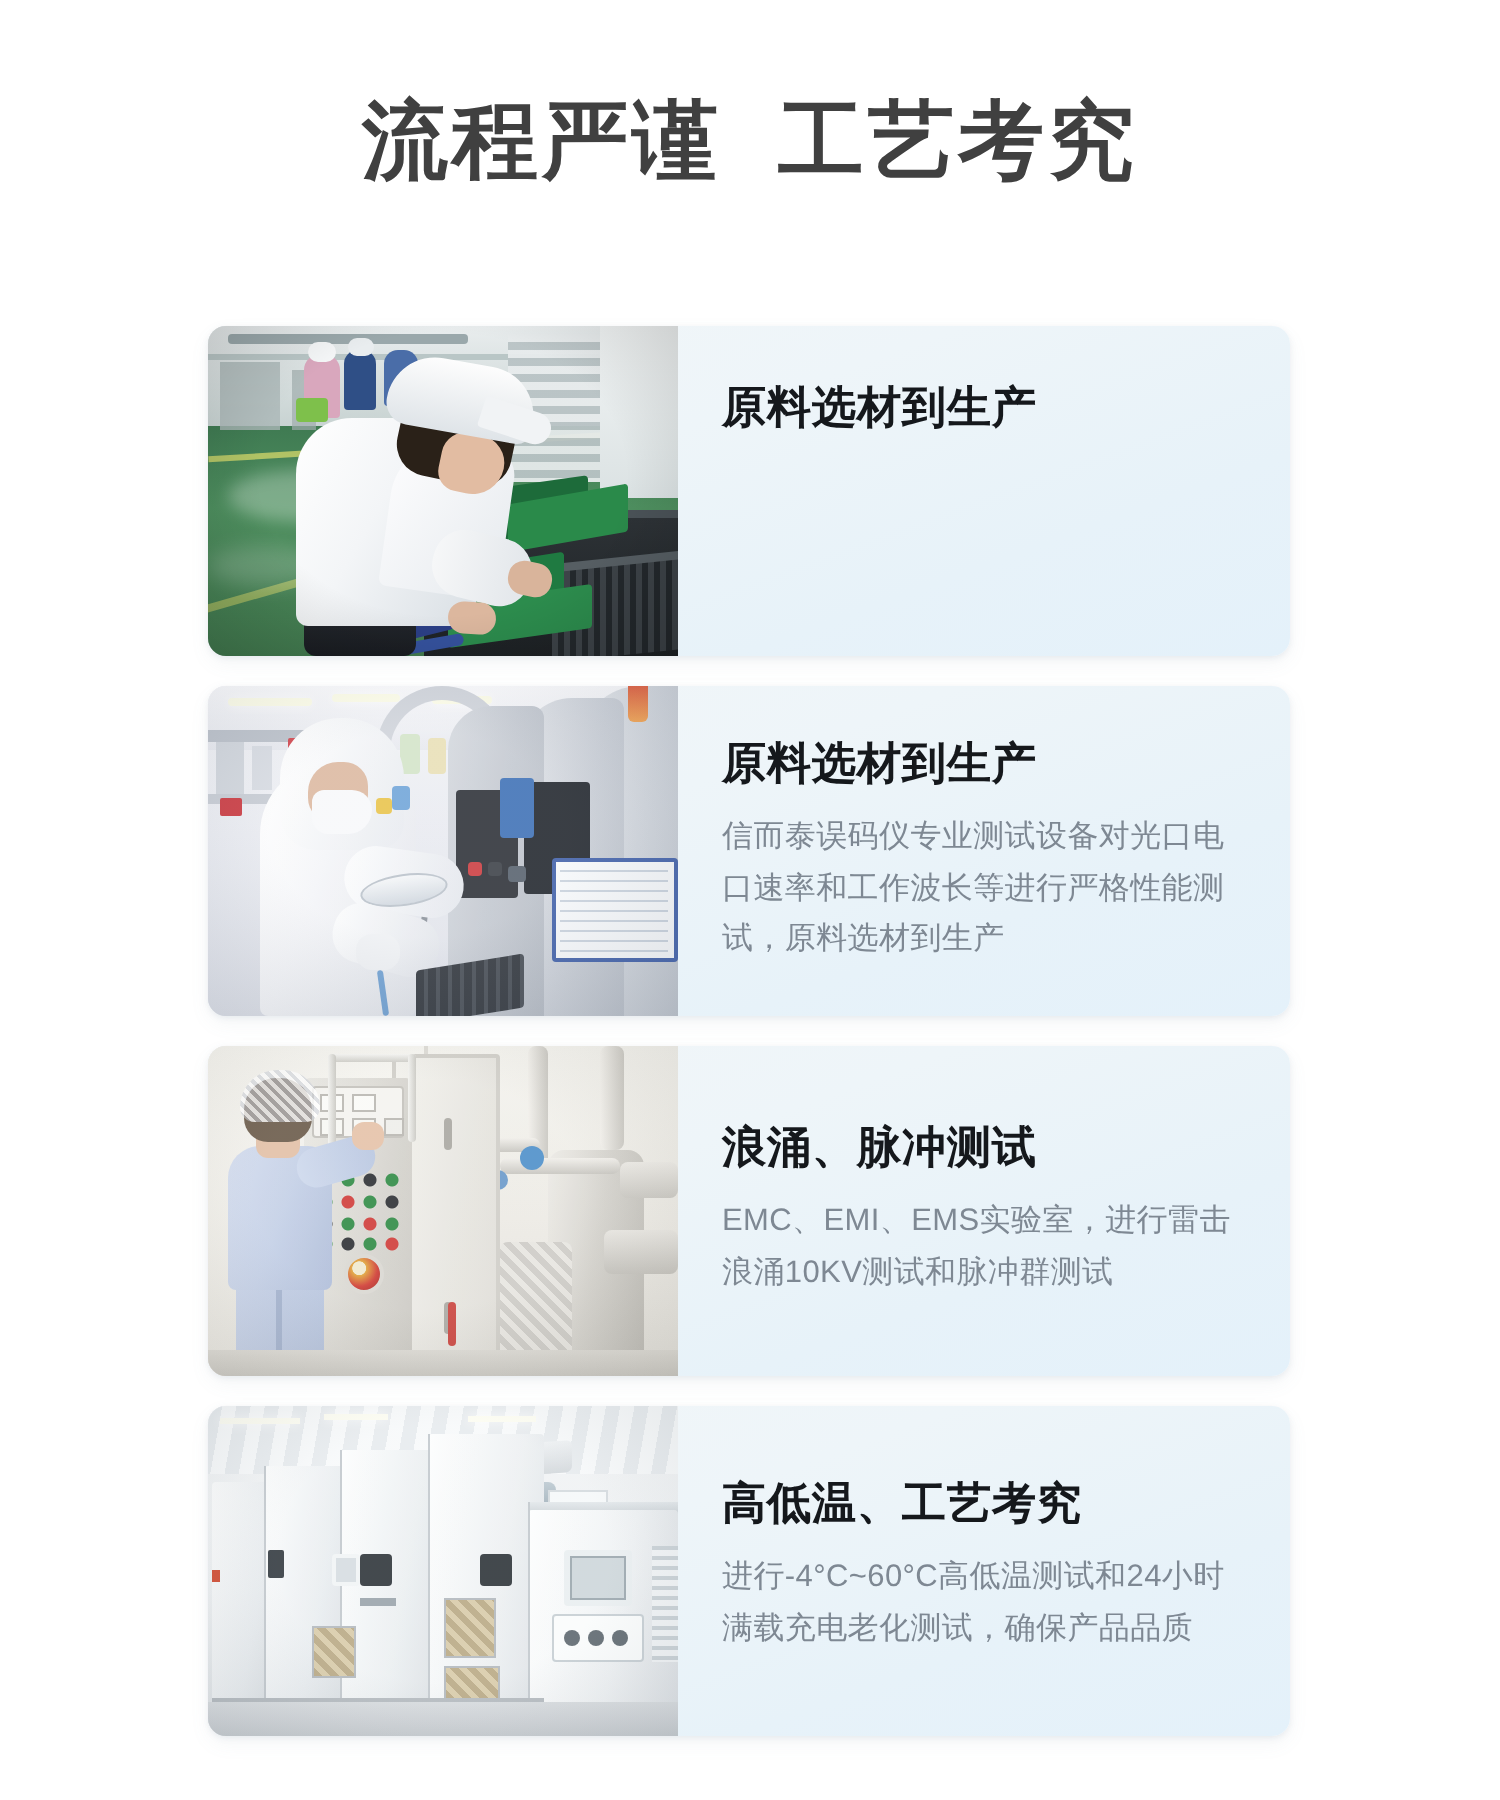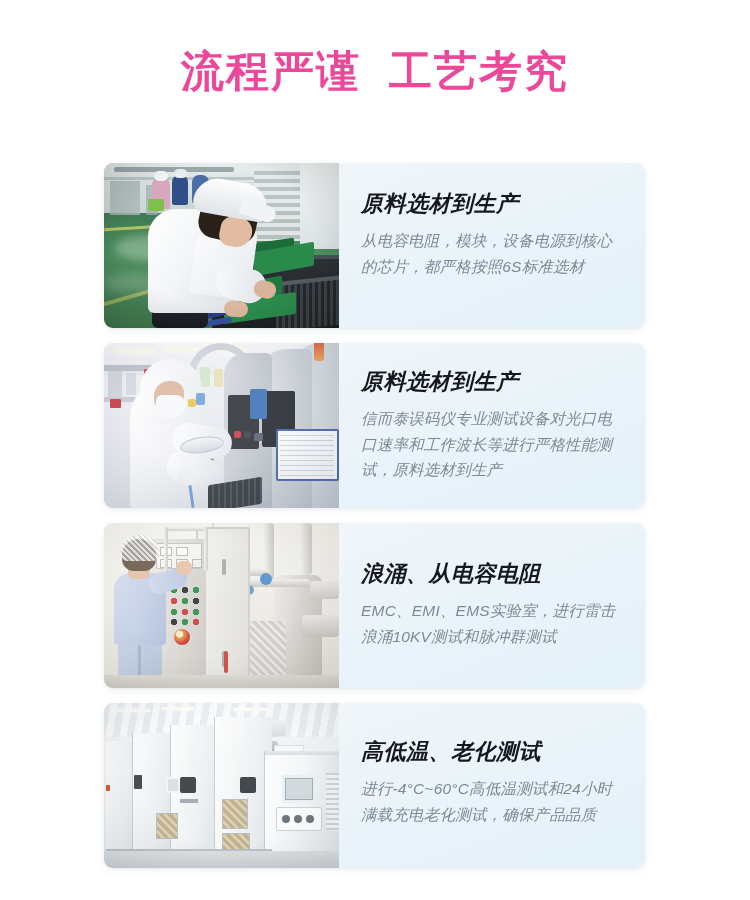--- a/index.html
+++ b/index.html
@@ -17,31 +17,30 @@
 
   
   .page-title {
     position:absolute;
     left:0; top:47px;
     width:750px;
     text-align:center;
     font-size:43px;
     font-weight:700;
     letter-spacing:2px;
-    color:#ec4899;
+    color:#404040;
     line-height:1.15;
     white-space:pre;
   }
 
   
   .cards {
     position:absolute;
     left:104px; top:163px;
     width:541px;
-    font-style:italic;
   }
   .card {
     position:relative;
     display:flex;
     align-items:stretch;
     width:541px;
     height:165px;
     margin-bottom:15px;
     border-radius:9px;
     overflow:hidden;
@@ -321,21 +320,20 @@
           <div class="ph p1-face"></div>
         <div class="ph p1-cap"></div>
           <div class="ph p1-capbrim"></div>
         <div class="ph p1-arm"></div>
           <div class="ph p1-hand"></div>
           <div class="ph p1-hand2"></div>
         <div class="ph p1-vign"></div>
       </div>
       <div class="card-text">
         <div class="card-heading">原料选材到生产</div>
-        <div class="card-desc">从电容电阻，模块，设备电源到核心的芯片，都严格按照6S标准选材</div>
       </div>
     </div>
 
     <div class="card card-2">
       <div class="card-photo">
         <div class="ph p2-bg"></div>
           <div class="ph p2-ceil"></div>
         <div class="ph p2-l1"></div>
           <div class="ph p2-l2"></div>
           <div class="ph p2-l3"></div>
@@ -418,21 +416,21 @@
         <div class="ph p3-body"></div>
           <div class="ph p3-armup"></div>
           <div class="ph p3-hand"></div>
         <div class="ph p3-neck"></div>
           <div class="ph p3-head"></div>
           <div class="ph p3-net"></div>
         <div class="ph p3-floor"></div>
         <div class="ph p3-vign"></div>
       </div>
       <div class="card-text">
-        <div class="card-heading">浪涌、从电容电阻</div>
+        <div class="card-heading">浪涌、脉冲测试</div>
         <div class="card-desc">EMC、EMI、EMS实验室，进行雷击浪涌10KV测试和脉冲群测试</div>
       </div>
     </div>
 
     <div class="card card-4">
       <div class="card-photo">
         <div class="ph p4-bg"></div>
           <div class="ph p4-ceil"></div>
         <div class="ph p4-ceilL"></div>
           <div class="ph p4-ceilL2"></div>
@@ -465,19 +463,19 @@
           <div class="ph p4-scr3b"></div>
           <div class="ph p4-lbl3"></div>
         <div class="ph p4-vent3"></div>
           <div class="ph p4-scr2"></div>
           <div class="ph p4-red1"></div>
         <div class="ph p4-base"></div>
           <div class="ph p4-floor"></div>
         <div class="ph p4-vign"></div>
       </div>
       <div class="card-text">
-        <div class="card-heading">高低温、老化测试</div>
+        <div class="card-heading">高低温、工艺考究</div>
         <div class="card-desc">进行-4°C~60°C高低温测试和24小时满载充电老化测试，确保产品品质</div>
       </div>
     </div>
 
   </div>
 </div>
 
 </body></html>

